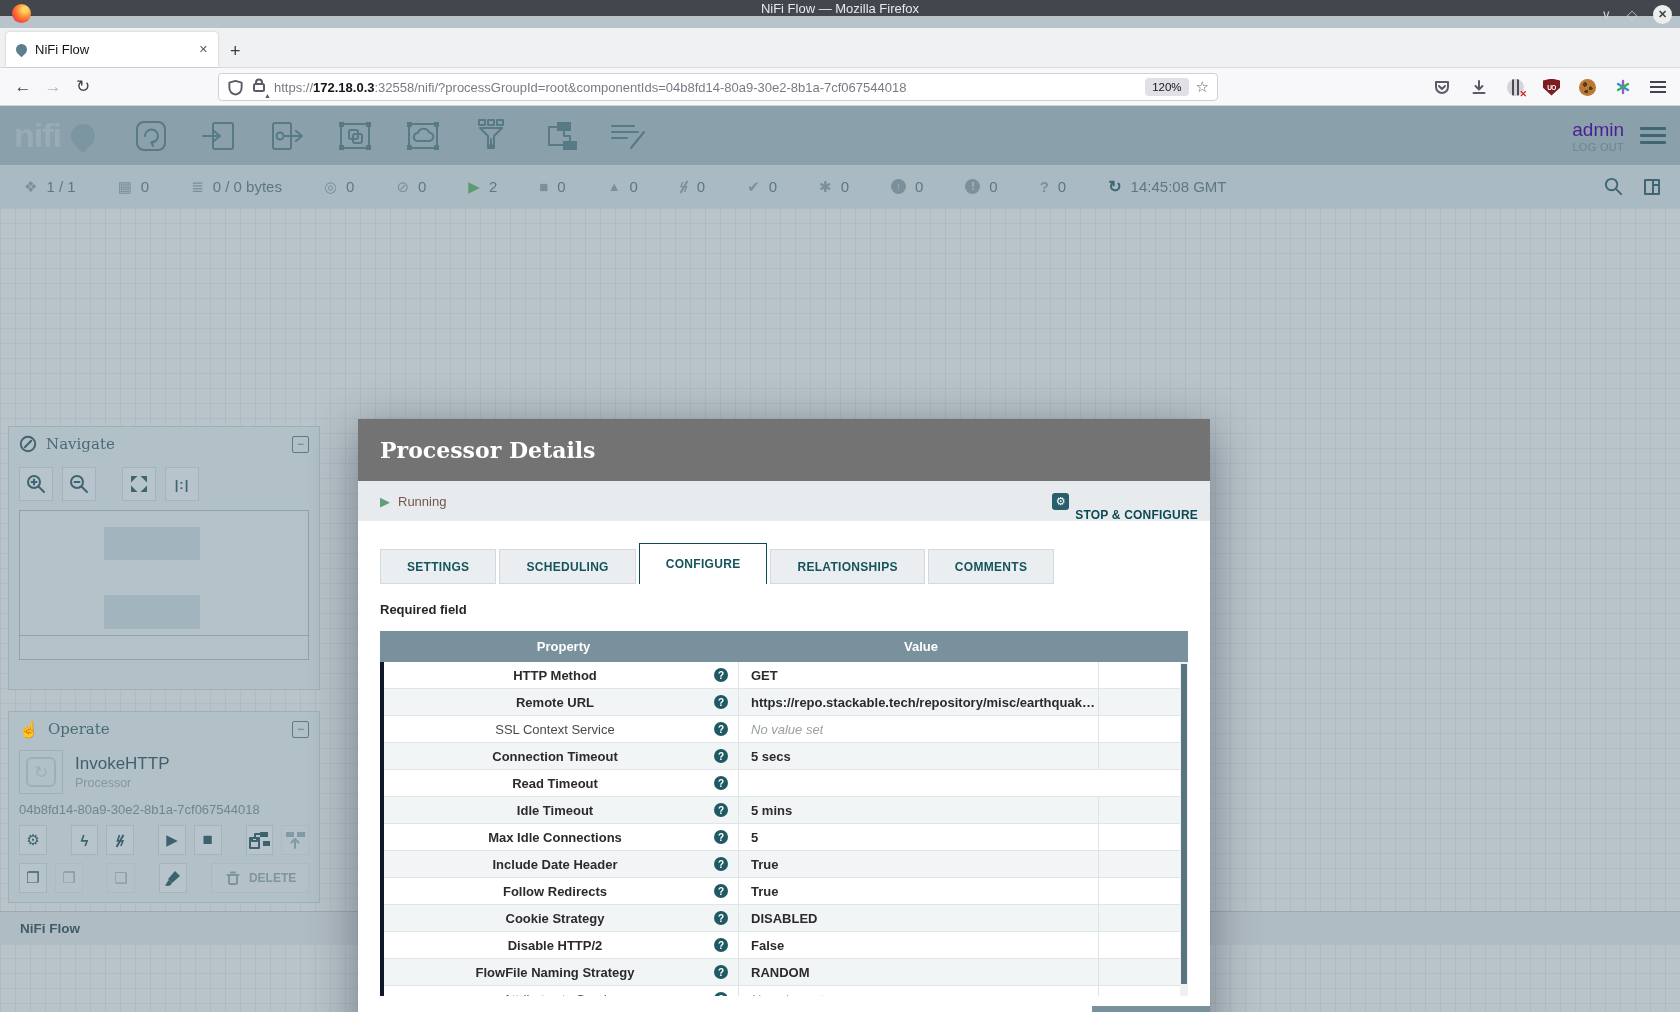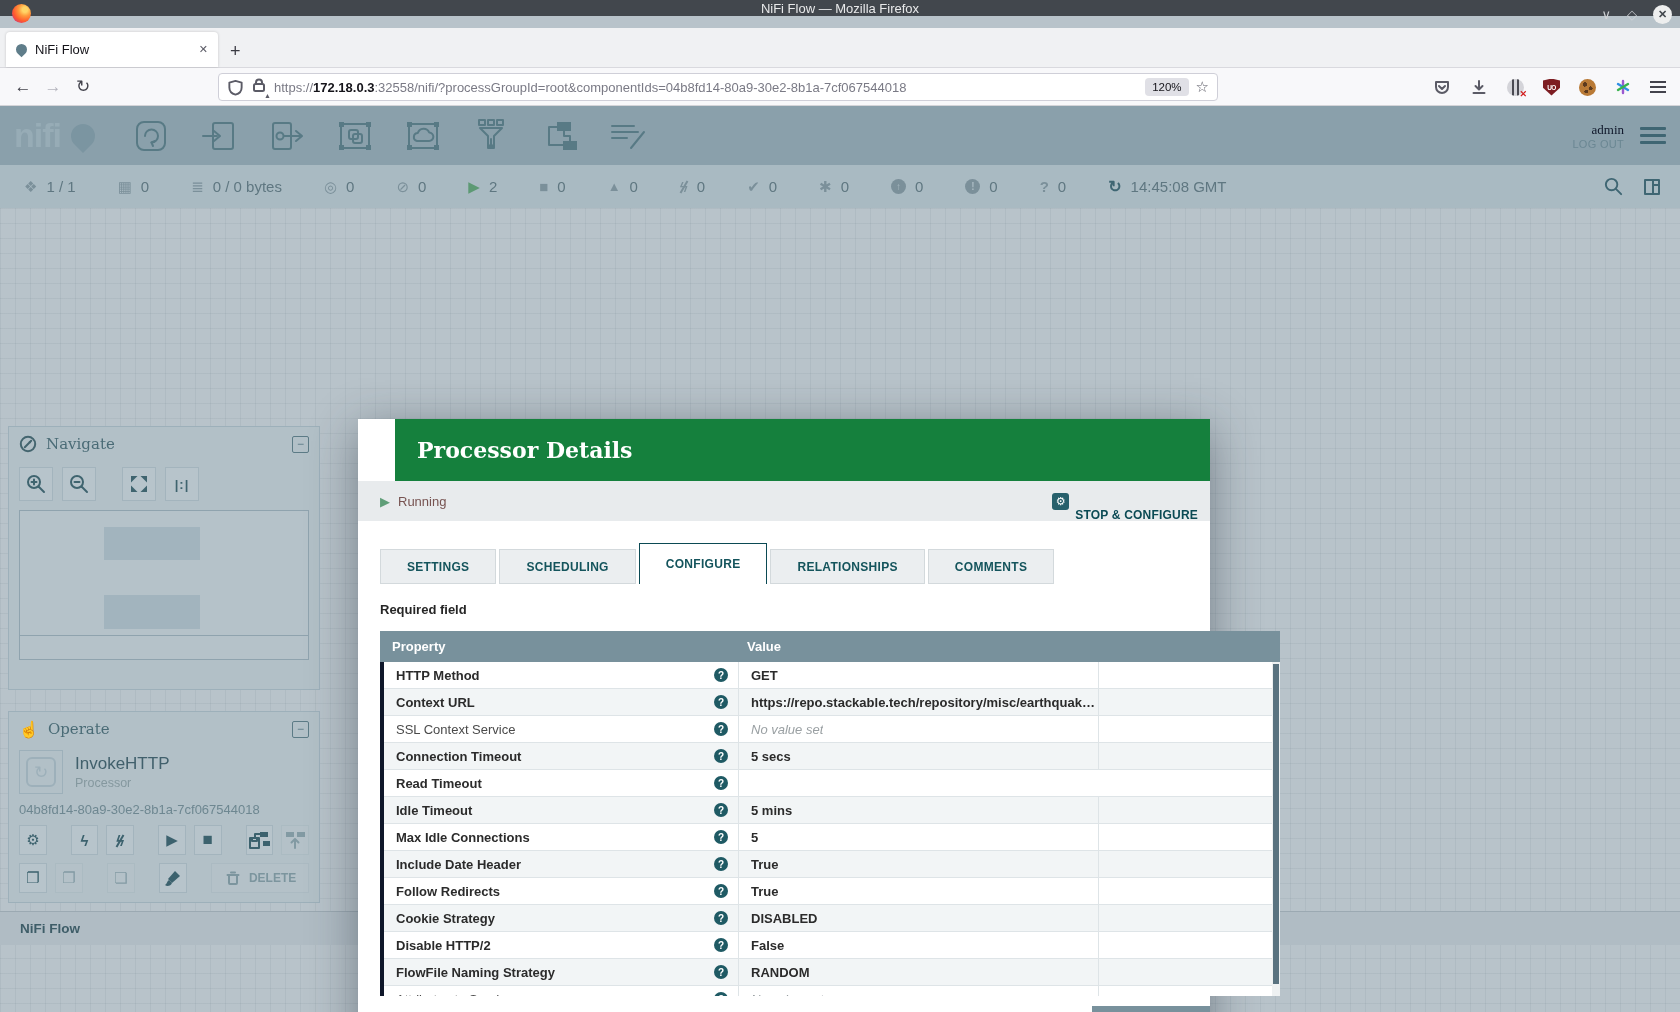--- a/index.html
+++ b/index.html
@@ -55,21 +55,21 @@
 
   
   .nifi-header { position:absolute; top:106px; left:0; right:0; height:59px; background:#8aa0ab; display:flex; align-items:center; }
   .nifi-logo { display:flex; align-items:center; margin-left:14px; }
   .nifi-logo .word { font-size:34px; font-weight:bold; color:#97acb6; letter-spacing:-1px; }
   .drop.logo { width:24px; height:24px; background:#7b95a1; margin-left:10px; }
   .flow-tools { display:flex; align-items:center; gap:24px; margin-left:34px; color:#587a85; }
   .flow-tool { width:44px; height:38px; display:flex; align-items:center; justify-content:center; }
   .hdr-right { position:absolute; right:14px; top:0; height:59px; display:flex; align-items:center; gap:16px; }
   .user-block { text-align:right; }
-  .user-name { font-size:13px; color:#0f172a;font-family:Liberation Serif, serif; }
+  .user-name { font-size:19px; color:#4c1d95; }
   .logout { font-size:11px; color:#6b8793; letter-spacing:.3px; }
   .nifi-burger { width:26px; }
   .nifi-burger i { display:block; height:3px; background:#3f6673; margin:4px 0; border-radius:1px; }
 
   
   .statusbar { position:absolute; top:165px; left:0; right:0; height:43px; background:#a9bac2; display:flex; align-items:center; padding-left:24px; gap:42px; }
   .sb-item { display:flex; align-items:center; gap:9px; }
   .sb-glyph { font-size:15px; color:#7b909a; line-height:1; }
   .sb-val { font-size:15px; color:#5f7781; }
   .sb-running { color:#5d9a74; }
@@ -115,34 +115,34 @@
   .op-type { font-size:12.5px; color:#85989f; margin-top:2px; }
   .op-id { font-size:13px; color:#6e8791; margin-top:8px; white-space:nowrap; }
   .op-btn-row { display:flex; gap:8px; margin-top:8px; }
   .op-btn { width:34px; height:30px; border:1px solid #a3b4bd; background:#b7c4cb; display:flex; align-items:center; justify-content:center; color:#3c626e; font-size:15px; }
   .op-btn.faded, .op-btn .faded { opacity:.4; }
   .op-btn.wide { width:120px; gap:7px; font-size:12px; font-weight:bold; color:#3c626e; opacity:.45; }
   .op-gap { width:10px; }
 
   
   .dialog { position:absolute; left:358px; top:211px; width:852px; height:632px; background:#fff; box-shadow:0 10px 45px rgba(30,40,50,.45); }
-  .dlg-hdr { height:62px; background:#15803d; display:flex; align-items:center; padding-left:22px;margin-left:37px; }
+  .dlg-hdr { height:62px; background:#737373; display:flex; align-items:center; padding-left:22px; }
   .dlg-title { font-family:"DejaVu Serif", serif; font-weight:bold; font-size:22px; color:#fff; }
   .dlg-status { height:40px; background:#e8ebed; display:flex; align-items:center; padding:0 12px 0 22px; }
   .run-play { color:#5f9e78; font-size:13px; margin-right:8px; }
   .run-label { font-size:13px; color:#775351; }
   .dlg-action { margin-left:auto; display:flex; align-items:center; gap:6px; }
   .action-ico { width:17px; height:17px; border-radius:3px; background:#27606c; color:#fff; font-size:11px; display:flex; align-items:center; justify-content:center; }
   .action-label { font-size:12px; font-weight:bold; color:#0b4a54; letter-spacing:.2px;margin-top:28px; }
   .dlg-content { padding:0 22px; }
   .tabs { display:flex; align-items:flex-end; height:41px; margin-top:22px; gap:3px; }
   .dtab { height:35px; background:#ebeef0; border:1px solid #d3d9dc; display:flex; align-items:center; justify-content:center; padding:0 26px; font-size:12px; font-weight:bold; color:#14545c; letter-spacing:.3px; }
   .dtab.active { height:41px; background:#fff; border:1px solid #0b4a54; border-bottom:none; }
   .required-label { margin-top:18px; font-size:13px; font-weight:bold; color:#262626; }
-  .ptable { margin-top:14px; width:900px; position:relative; }
+  .ptable { margin-top:14px; width:808px; position:relative;text-align:center; }
   .ptable-hdr { display:flex; height:31px; background:#78919c; color:#fff; font-size:13px; font-weight:bold; align-items:center; }
   .col-prop { width:355px; }
   .col-val { width:360px; }
   .col-extra { width:85px; }
   .ptable-hdr .col-prop { padding-left:12px; }
   .ptable-hdr .col-val { padding-left:12px; }
   .rows { height:334px; overflow:hidden; border-left:4px solid #0f172a; }
   .prow { display:flex; height:27px; align-items:center; border-bottom:1px solid #dee4e7; background:#fff; font-size:13px; }
   .prow:nth-child(even) { background:#f2f5f6; }
   .prow .col-prop { display:flex; align-items:center; padding:0 10px 0 12px; height:100%; border-right:1px solid #dee4e7; }
@@ -559,21 +559,21 @@
                   <span class="pname">HTTP Method</span>
                   <span class="qicon">?</span>
                 </div>
                 <div class="col-val">
                   <span class="pval">GET</span>
                 </div>
                 <div class="col-extra"></div>
               </div>
               <div class="prow">
                 <div class="col-prop">
-                  <span class="pname">Context URL</span>
+                  <span class="pname">Remote URL</span>
                   <span class="qicon">?</span>
                 </div>
                 <div class="col-val">
                   <span class="pval">https://repo.stackable.tech/repository/misc/earthquak…</span>
                 </div>
                 <div class="col-extra"></div>
               </div>
               <div class="prow opt">
                 <div class="col-prop">
                   <span class="pname">SSL Context Service</span>

